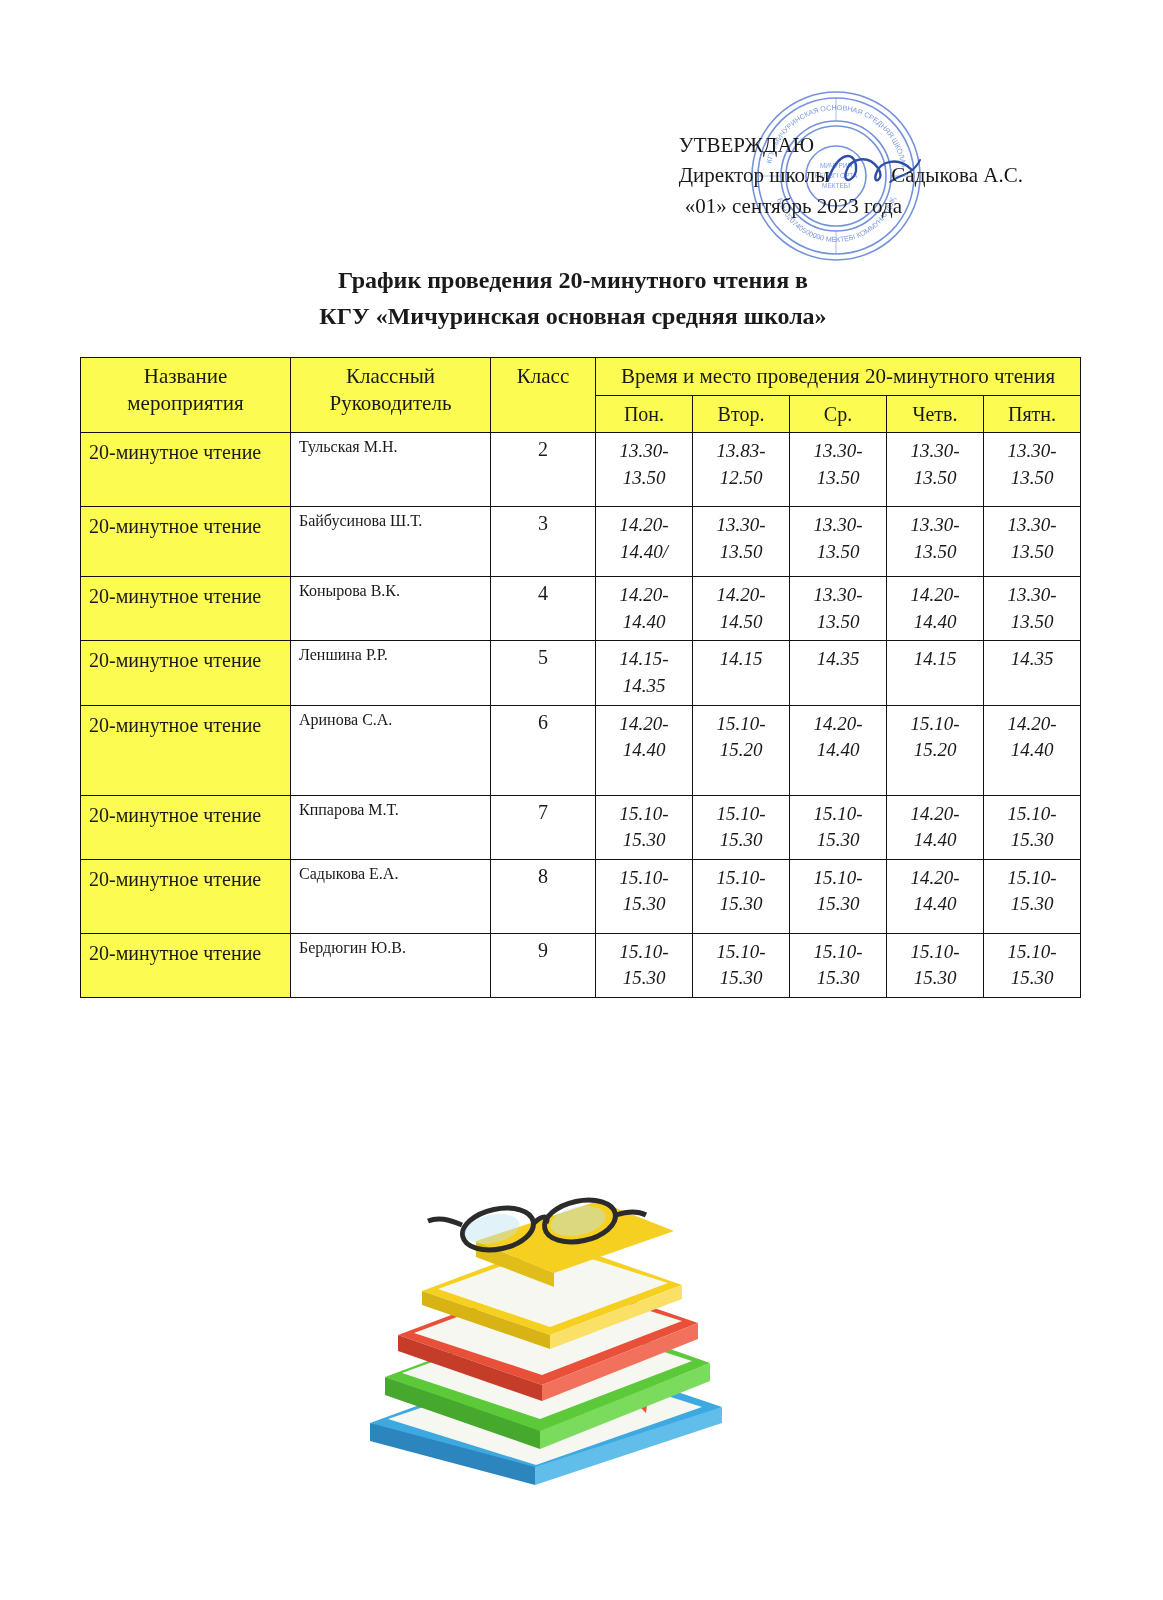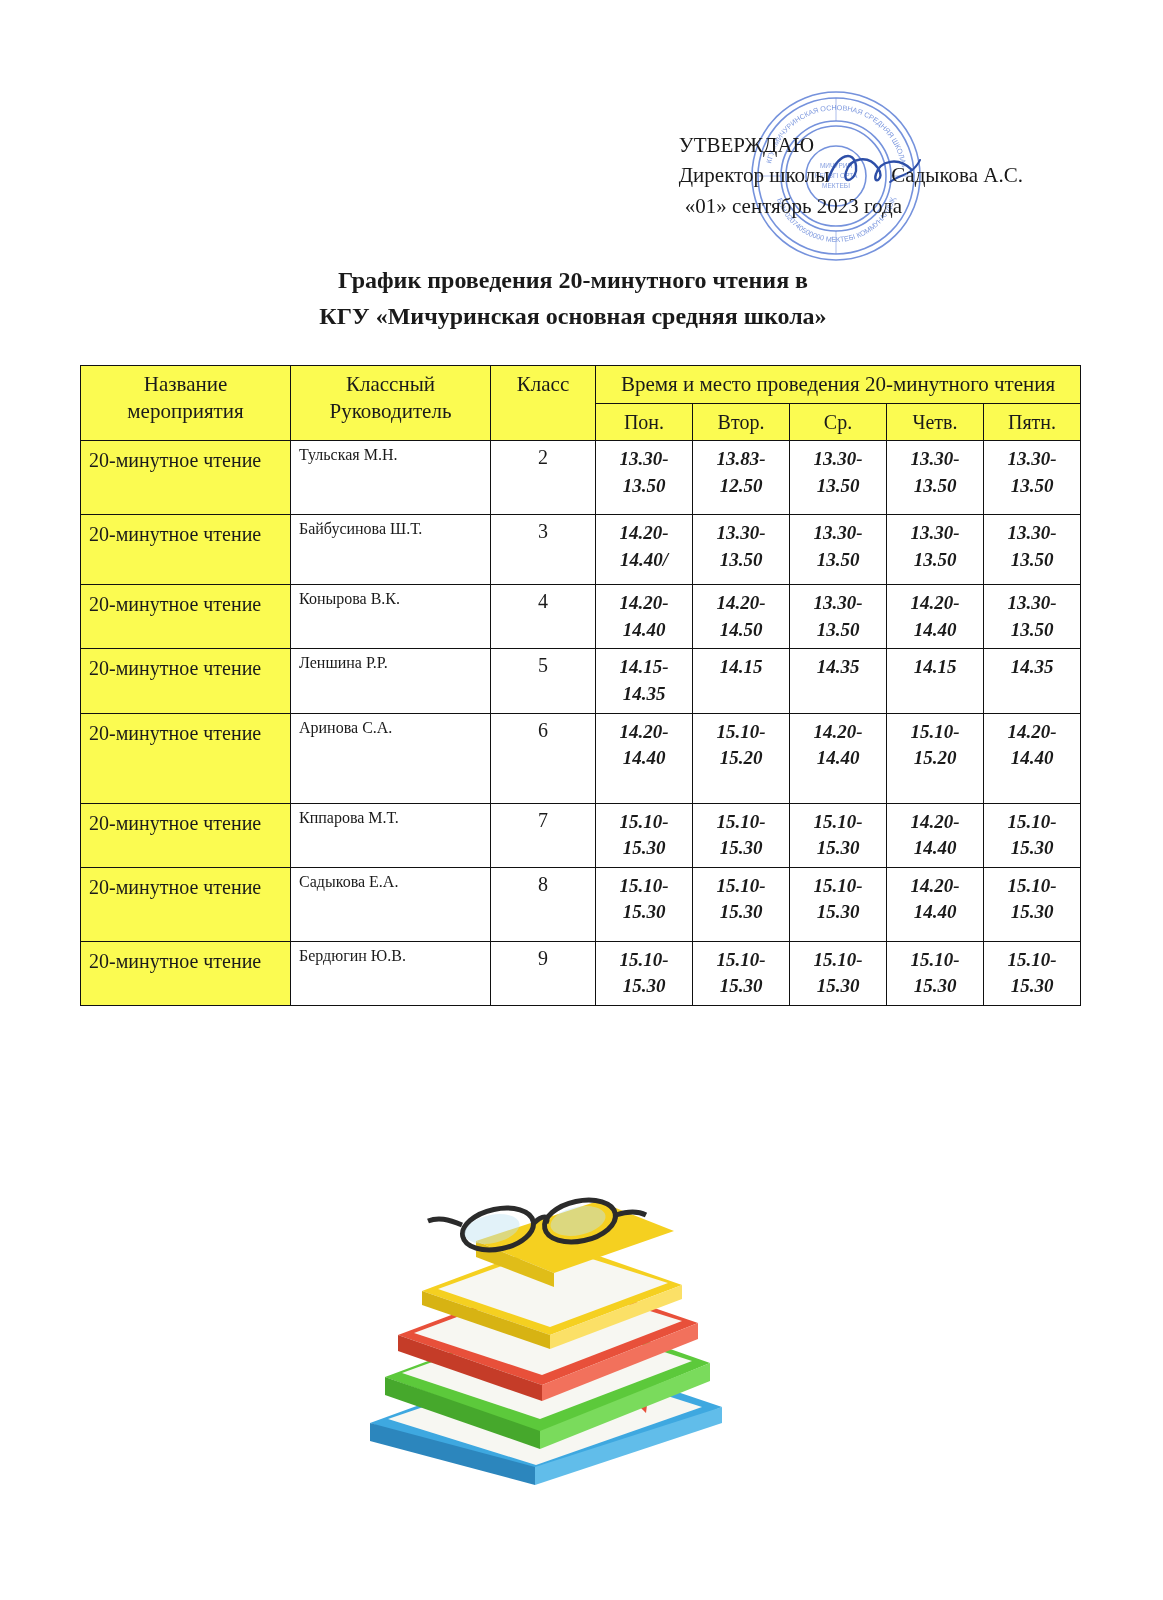--- a/index.html
+++ b/index.html
@@ -78,21 +78,21 @@
     text-align: center;
     font-size: 24px;
     font-weight: bold;
     line-height: 1.5;
   }
   .doc-title .t-line { display: block; }
 
   
   .tbl-wrap {
     position: absolute;
-    top: 365px;
+    top: 357px;
     left: 80px;
     width: 792px;
   }
   table.schedule {
     border-collapse: collapse;
     width: 100%;
     table-layout: fixed;
   }
   table.schedule th,
   table.schedule td {
@@ -132,21 +132,21 @@
     font-size: 16px;
     padding-left: 10px;
   }
   td.c-class {
     text-align: center;
     font-size: 20px;
   }
   td.c-time {
     text-align: center;
     font-style: italic;
-    font-weight: bold;
+    font-weight: normal;
     font-size: 19px;
     line-height: 1.4;
     white-space: pre-line;
   }
 
   
   col.w-name    { width: 210px; }
   col.w-teacher { width: 200px; }
   col.w-class   { width: 105px; }
   col.w-day     { width: 97px; }

